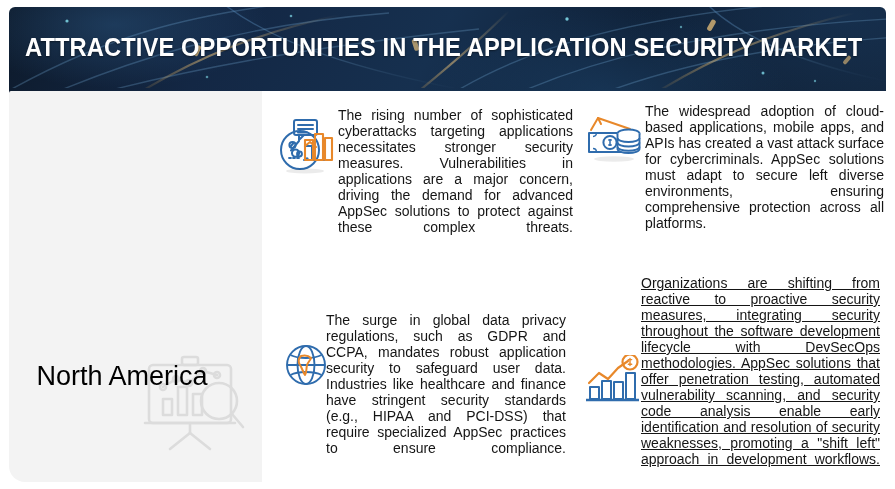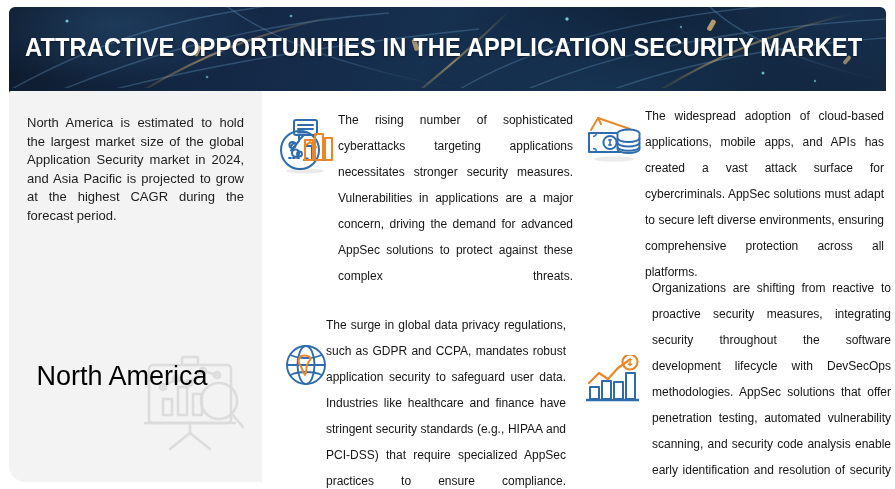--- a/index.html
+++ b/index.html
@@ -77,41 +77,41 @@
   }
   .region-icon{
     position:absolute;left:130px;top:8px;opacity:1;
   }
 
   
   .cell{position:absolute;display:block;}
   .cell .icon{position:absolute;}
   .cell .txt{
     position:absolute;
-    font-size:12px;line-height:26px;color:#151515;
+    font-size:14px;line-height:16px;color:#151515;
     text-align:justify;text-justify:inter-word;
     font-family:"Liberation Sans", sans-serif;
   }
   .cell .txt:after{content:"";display:inline-block;width:100%;}
 
   .m1{left:0;top:0;width:313px;height:200px;}
   .m1 .icon{left:18px;top:27px;}
   .m1 .txt{left:76px;top:16px;width:235px;}
 
   .m2{left:0;top:200px;width:313px;height:191px;}
   .m2 .icon{left:22px;top:52px;}
   .m2 .txt{left:64px;top:21px;width:240px;}
 
   .r1{left:0;top:0;width:311px;height:184px;}
   .r1 .icon{left:11px;top:21px;}
   .r1 .txt{left:70px;top:12px;width:239px;}
 
   .r2{left:0;top:184px;width:311px;height:207px;}
   .r2 .icon{left:9px;top:80px;}
-  .r2 .txt{left:77px;top:0px;width:239px;}
+  .r2 .txt{left:66px;top:0px;width:239px;text-decoration:underline;}
 </style>
 </head>
 <body>
 
 <div class="page">
 
   <div class="banner">
     <svg class="arcs" viewBox="0 0 877 81" preserveAspectRatio="none">
       <defs>
         <linearGradient id="ga" x1="0" y1="0" x2="1" y2="1">
@@ -155,21 +155,20 @@
         <rect x="700" y="12" width="5" height="12" rx="2" opacity=".75" transform="rotate(30 702 18)"></rect>
         <rect x="836" y="48" width="4" height="10" rx="2" opacity=".6" transform="rotate(40 838 53)"></rect>
       </g>
     </svg>
     <div class="banner-title">ATTRACTIVE OPPORTUNITIES IN THE APPLICATION SECURITY MARKET</div>
   </div>
 
   <div class="body">
 
     <div class="col-left">
-      <div class="left-text">North America is estimated to hold the largest market size of the global Application Security market in 2024, and Asia Pacific is projected to grow at the highest CAGR during the forecast period.</div>
 
       <div class="region-wrap">
         <svg class="region-icon" width="112" height="108" viewBox="0 0 112 108">
           <g fill="none" stroke="#dcdcdc" stroke-width="2.6" stroke-linecap="round" stroke-linejoin="round">
             <rect x="10" y="18" width="82" height="58" rx="4"></rect>
             <rect x="43" y="10" width="16" height="8" rx="2"></rect>
             <line x1="6" y1="76" x2="96" y2="76"></line>
             <line x1="51" y1="76" x2="51" y2="86"></line>
             <line x1="51" y1="86" x2="31" y2="102"></line>
             <line x1="51" y1="86" x2="71" y2="102"></line>

